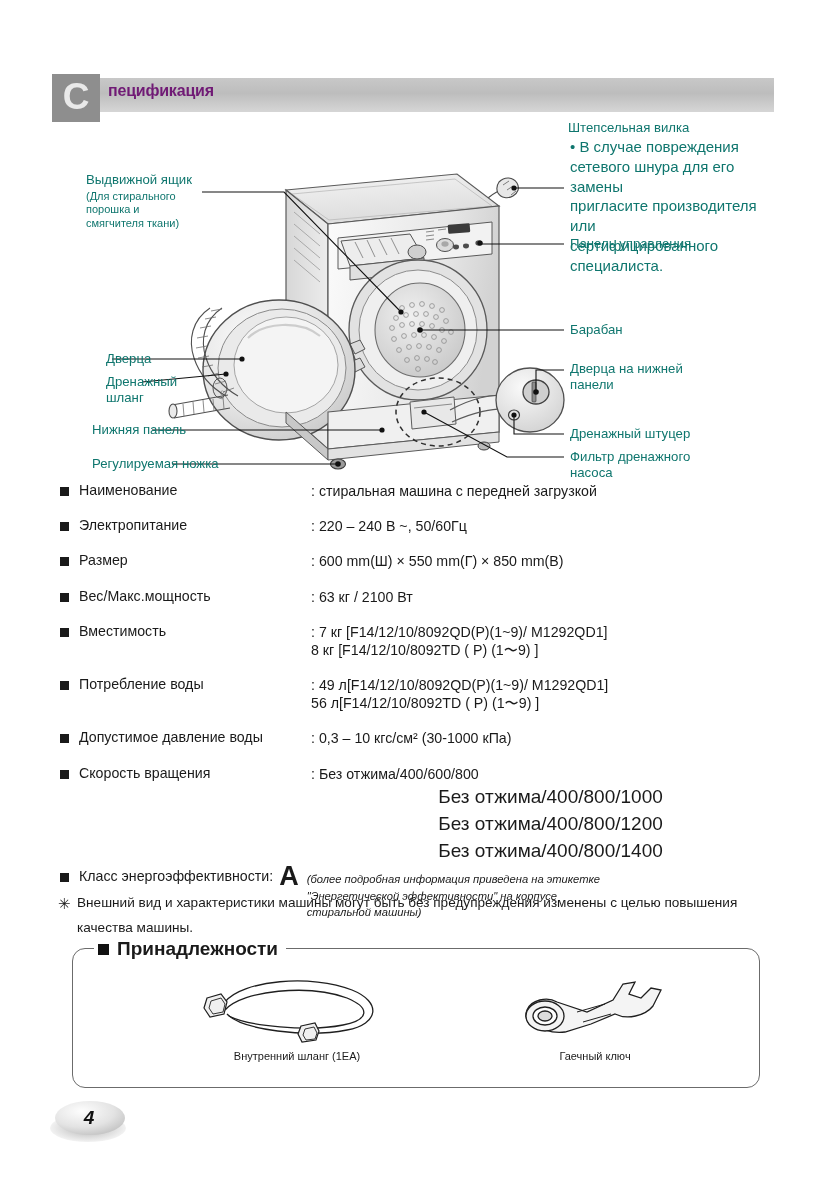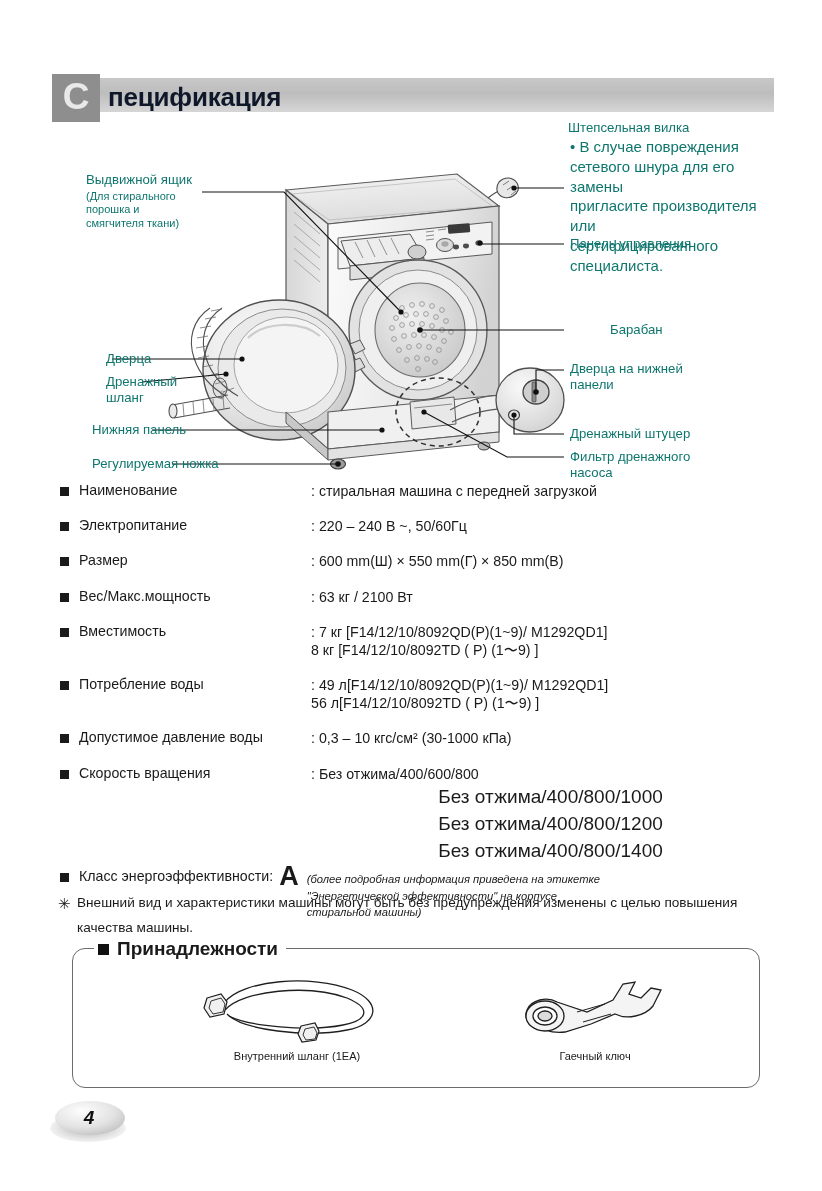--- a/index.html
+++ b/index.html
@@ -50,24 +50,24 @@
     text-align: center;
     font-size: 37px;
     font-weight: bold;
     color: #e9e9e9;
     font-family: "Liberation Sans", sans-serif;
   }
   .header-title {
     position: absolute;
     left: 56px;
     top: 4px;
-    font-size: 26px;
+    font-size: 16px;
     font-weight: bold;
     letter-spacing: -0.2px;
-    color: #0f172a;
+    color: #701a75;
   }
 
   
   .diagram {
     position: absolute;
     left: 52px;
     top: 112px;
     width: 730px;
     height: 360px;
   }
@@ -466,21 +466,21 @@
 пригласите производителя или
 сертифицированного
 специалиста.</span></div>
 
   <div class="dlabel" style="left:34px; top:60px;">Выдвижной ящик</div>
   <div class="dlabel sub" style="left:34px; top:78px; white-space:pre-line;">(Для стирального
  порошка и
 смягчителя ткани)</div>
 
   <div class="dlabel" style="left:518px; top:124px;">Панель управления</div>
-  <div class="dlabel" style="left:518px; top:210px;margin-left:40px;">Барабан</div>
+  <div class="dlabel" style="left:518px; top:210px;">Барабан</div>
 
   <div class="dlabel" style="left:54px; top:239px;">Дверца</div>
   <div class="dlabel" style="left:54px; top:262px; white-space:pre-line;">Дренажный
 шланг</div>
   <div class="dlabel" style="left:40px; top:310px;">Нижняя панель</div>
   <div class="dlabel" style="left:40px; top:344px;">Регулируемая ножка</div>
 
   <div class="dlabel" style="left:518px; top:249px; white-space:pre-line;">Дверца на нижней
 панели</div>
   <div class="dlabel" style="left:518px; top:314px;">Дренажный штуцер</div>

